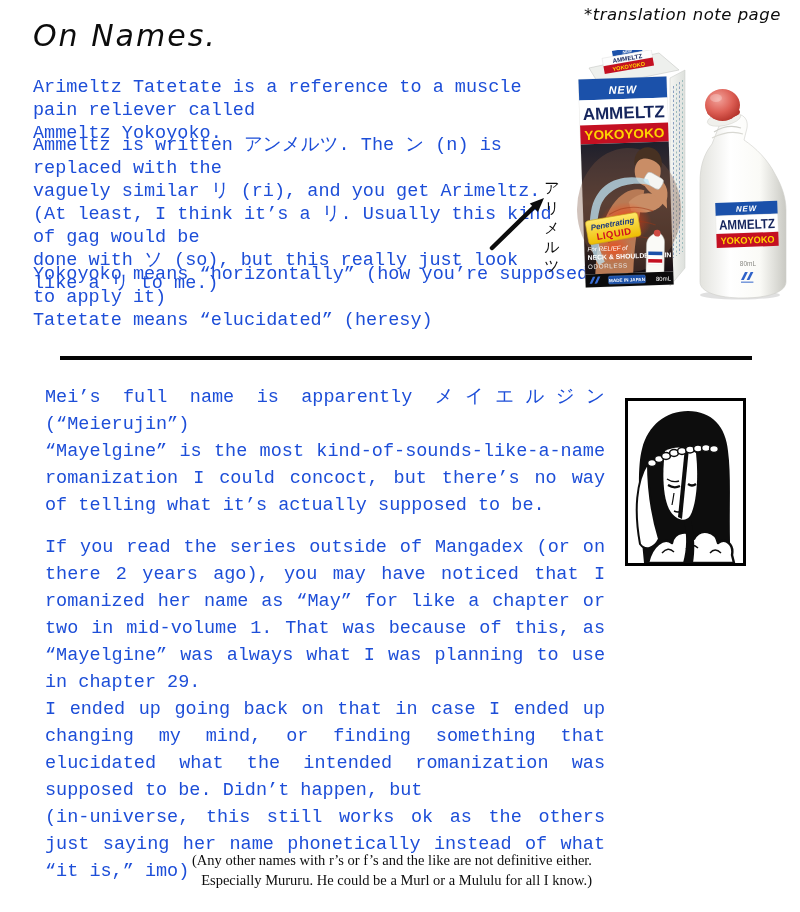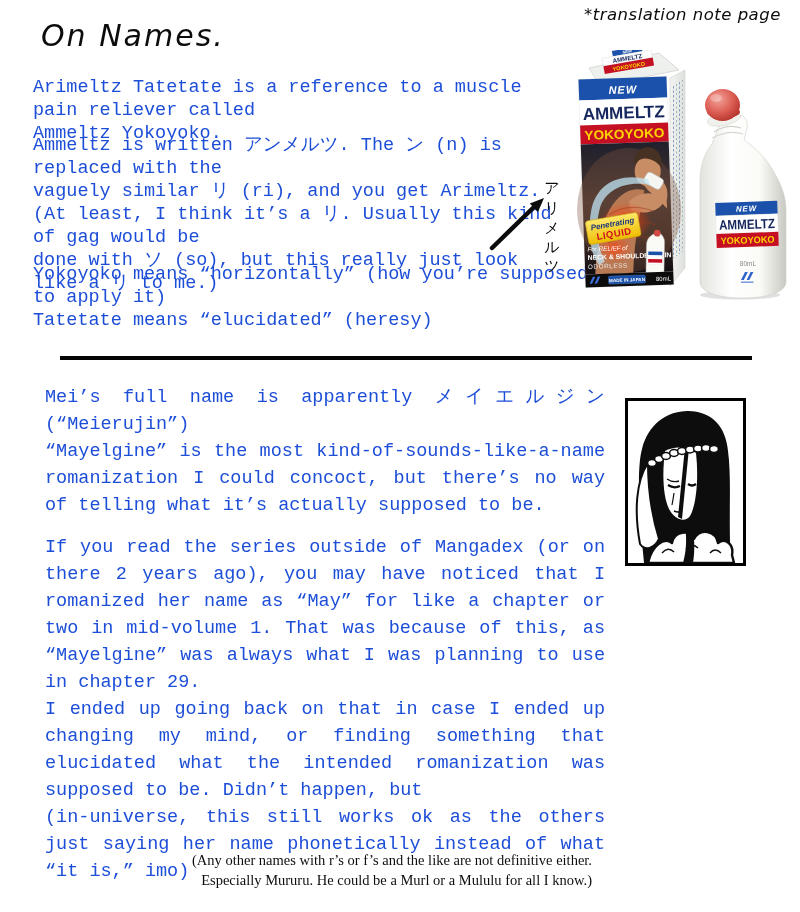--- a/index.html
+++ b/index.html
@@ -2,21 +2,21 @@
 <html><head>
 <meta charset="utf-8">
 <style>
   html,body{margin:0;padding:0;}
   body{
     width:800px;height:912px;background:#ffffff;position:relative;overflow:hidden;
     font-family:"Liberation Serif",serif;color:#121212;
   }
   .abs{position:absolute;}
   .hand{font-family:"DejaVu Sans",sans-serif;font-style:italic;color:#0c0c0c;}
-  .page-title{left:33px;top:18px;font-size:30px;letter-spacing:2px;font-weight:500;margin-left:8px;}
+  .page-title{left:33px;top:18px;font-size:30px;letter-spacing:2px;font-weight:500;}
   .corner-note{left:584px;top:5px;font-size:16.5px;letter-spacing:0.5px;font-weight:400;}
   .para{white-space:pre-line;font-size:18.5px;line-height:23px;color:#1d4ed8;font-family:Liberation Mono, monospace;}
   .s1p1{left:33px;top:76px;width:540px;}
   .s1p2{left:33px;top:134px;width:540px;}
   .s1p3{left:33px;top:263px;width:560px;}
   .vertical-note{
     left:544px;top:172px;height:102px;
     writing-mode:vertical-rl;text-orientation:upright;
     font-family:"DejaVu Sans",sans-serif;
     font-size:15px;letter-spacing:2.5px;color:#0c0c0c;line-height:1;

